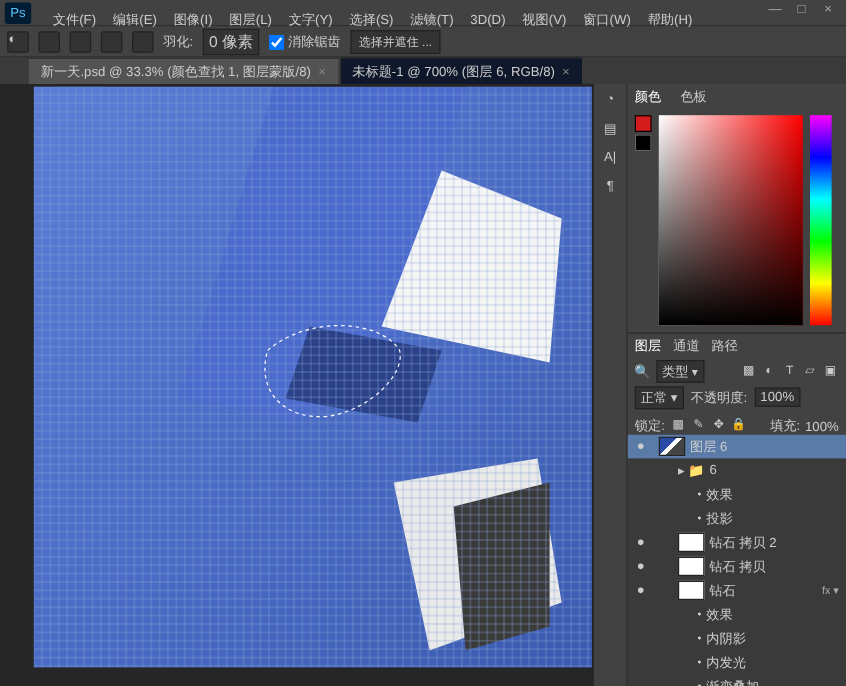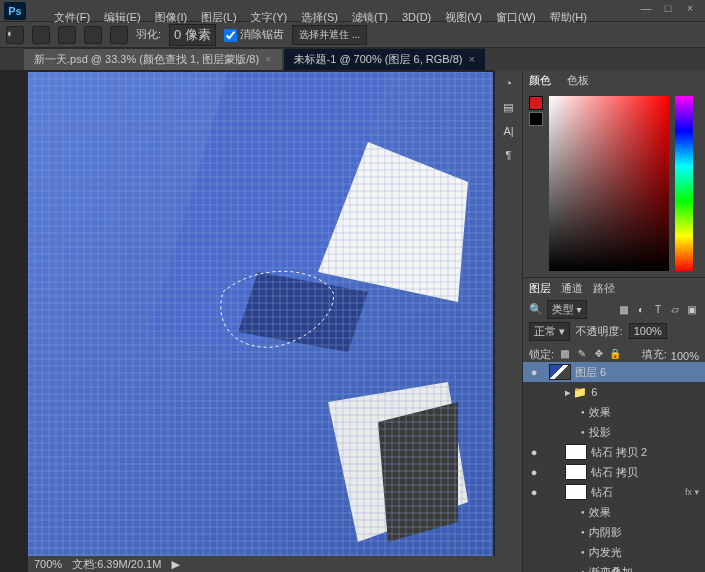--- a/index.html
+++ b/index.html
@@ -1,18 +1,18 @@
 <!DOCTYPE html>
 <html><head>
 <meta charset="utf-8">
 <style>
 *{margin:0;padding:0;box-sizing:border-box;font-family:"Microsoft YaHei",sans-serif;font-size:11px;color:#ccc;user-select:none}
 body{background:#535353;width:705px;height:572px;overflow:hidden;position:relative}
 .menubar{height:22px;background:#424242;display:flex;align-items:center;padding:0 4px;border-bottom:1px solid #2a2a2a}
-.menubar .logo{width:22px;height:18px;background:#001c33;color:#5ac1f4;font-weight:bold;font-size:11px;text-align:center;line-height:18px;border-radius:2px;margin-right:21px}
+.menubar .logo{width:22px;height:18px;background:#001c33;color:#5ac1f4;font-weight:normal;font-size:11px;text-align:center;line-height:18px;border-radius:2px;margin-right:11px}
 .menubar .mi{padding:12px 7px;height:34px;line-height:22px;cursor:pointer}
 .winctrl{position:absolute;right:4px;top:0;display:flex}
 .winctrl div{width:22px;height:18px;text-align:center;line-height:16px;cursor:pointer;color:#aaa}
 .optbar{height:26px;background:#424242;display:flex;align-items:center;padding:0 6px;gap:8px;border-bottom:1px solid #2a2a2a}
 .optbar .ic{width:18px;height:18px;background:#333;border:1px solid #222;border-radius:2px}
 .optbar .fld{background:#333;border:1px solid #222;padding:1px 4px;font-size:13px}
 .optbar .btn{background:#333;border:1px solid #222;padding:2px 6px;font-size:10px;cursor:pointer}
 .optbar input[type=checkbox]{vertical-align:middle}
 .tabbar{height:22px;background:#3a3a3a;display:flex;align-items:flex-end;padding-left:24px}
 .tabbar .tab{background:#535353;padding:3px 10px;margin-right:2px;font-size:10px;border-top:1px solid #2a2a2a;cursor:pointer}
@@ -145,25 +145,20 @@
       <polygon points="0,0 18,0 0,200" fill="#0a0a0a"></polygon>
       <path d="M 60 0 L 200 0 L 140 200 L 120 260 L 220 280 L 300 230 L 360 0 L 470 0 L 470 490 L 330 490 L 310 350 L 360 300 L 440 280 L 470 150 L 470 490 L 0 490 L 0 0 Z" fill="url(#g1)"></path>
       <polygon points="340,70 440,110 430,230 290,200" fill="#f5f5f5"></polygon>
       <polygon points="300,330 420,310 440,430 330,470" fill="#eaeaea"></polygon>
       <polygon points="350,350 430,330 430,450 360,470" fill="#3a3a3a"></polygon>
       <polygon points="230,200 340,220 320,280 210,260" fill="#2a4088"></polygon>
       <rect width="470" height="490" fill="url(#px)"></rect>
       <path d="M 195 220 C 230 190 290 195 305 220 C 310 240 280 270 245 275 C 210 278 185 255 195 220 Z" fill="none" stroke="#fff" stroke-width="1" stroke-dasharray="3,3"></path>
     </svg>
   </div>
-  <div class="sbar">
-    <span>700%</span>
-    <span>文档:6.39M/20.1M</span>
-    <span>▶</span>
-  </div>
 </div>
 
 <div class="rpan">
   <div class="iconcol">
     <div class="ic">◔</div>
     <div class="ic">▤</div>
     <div class="ic">A|</div>
     <div class="ic">¶</div>
   </div>
   <div class="pancol">

